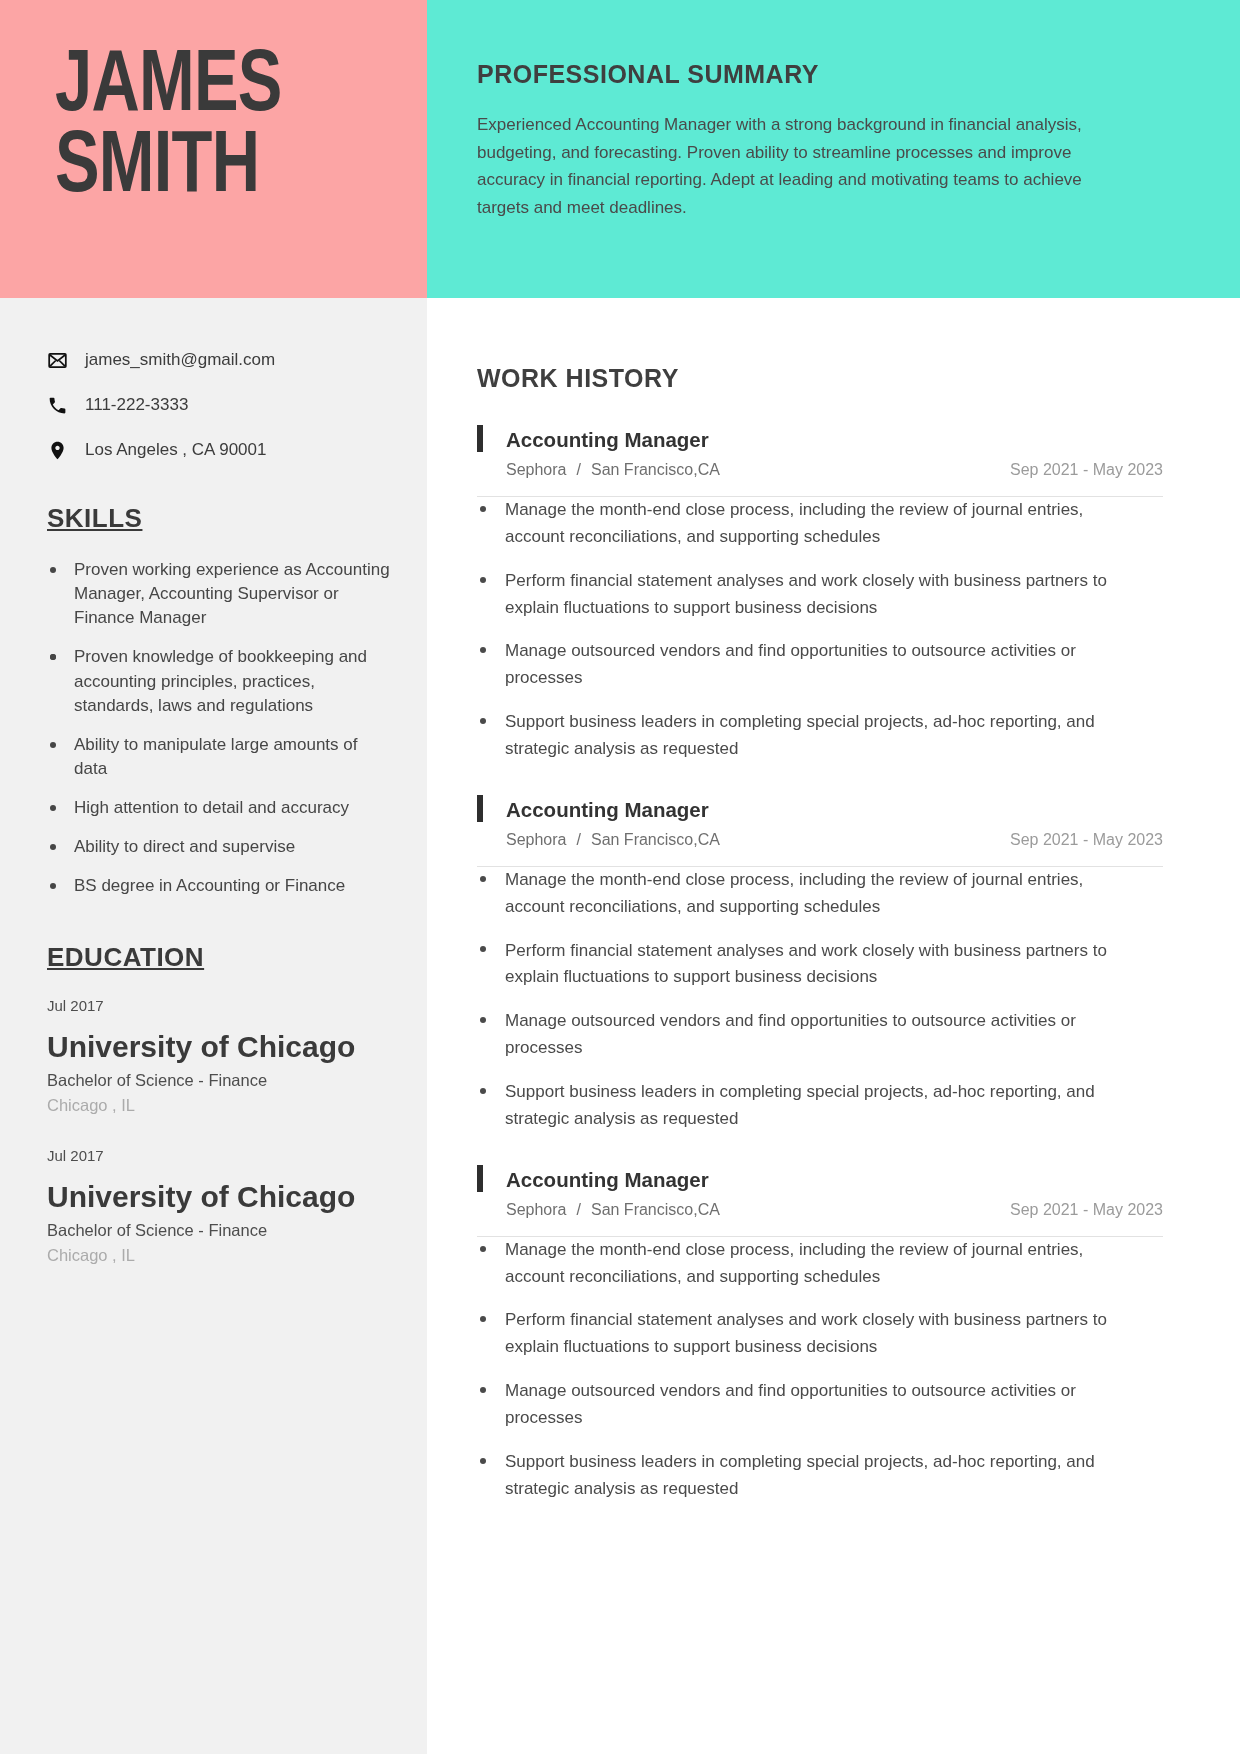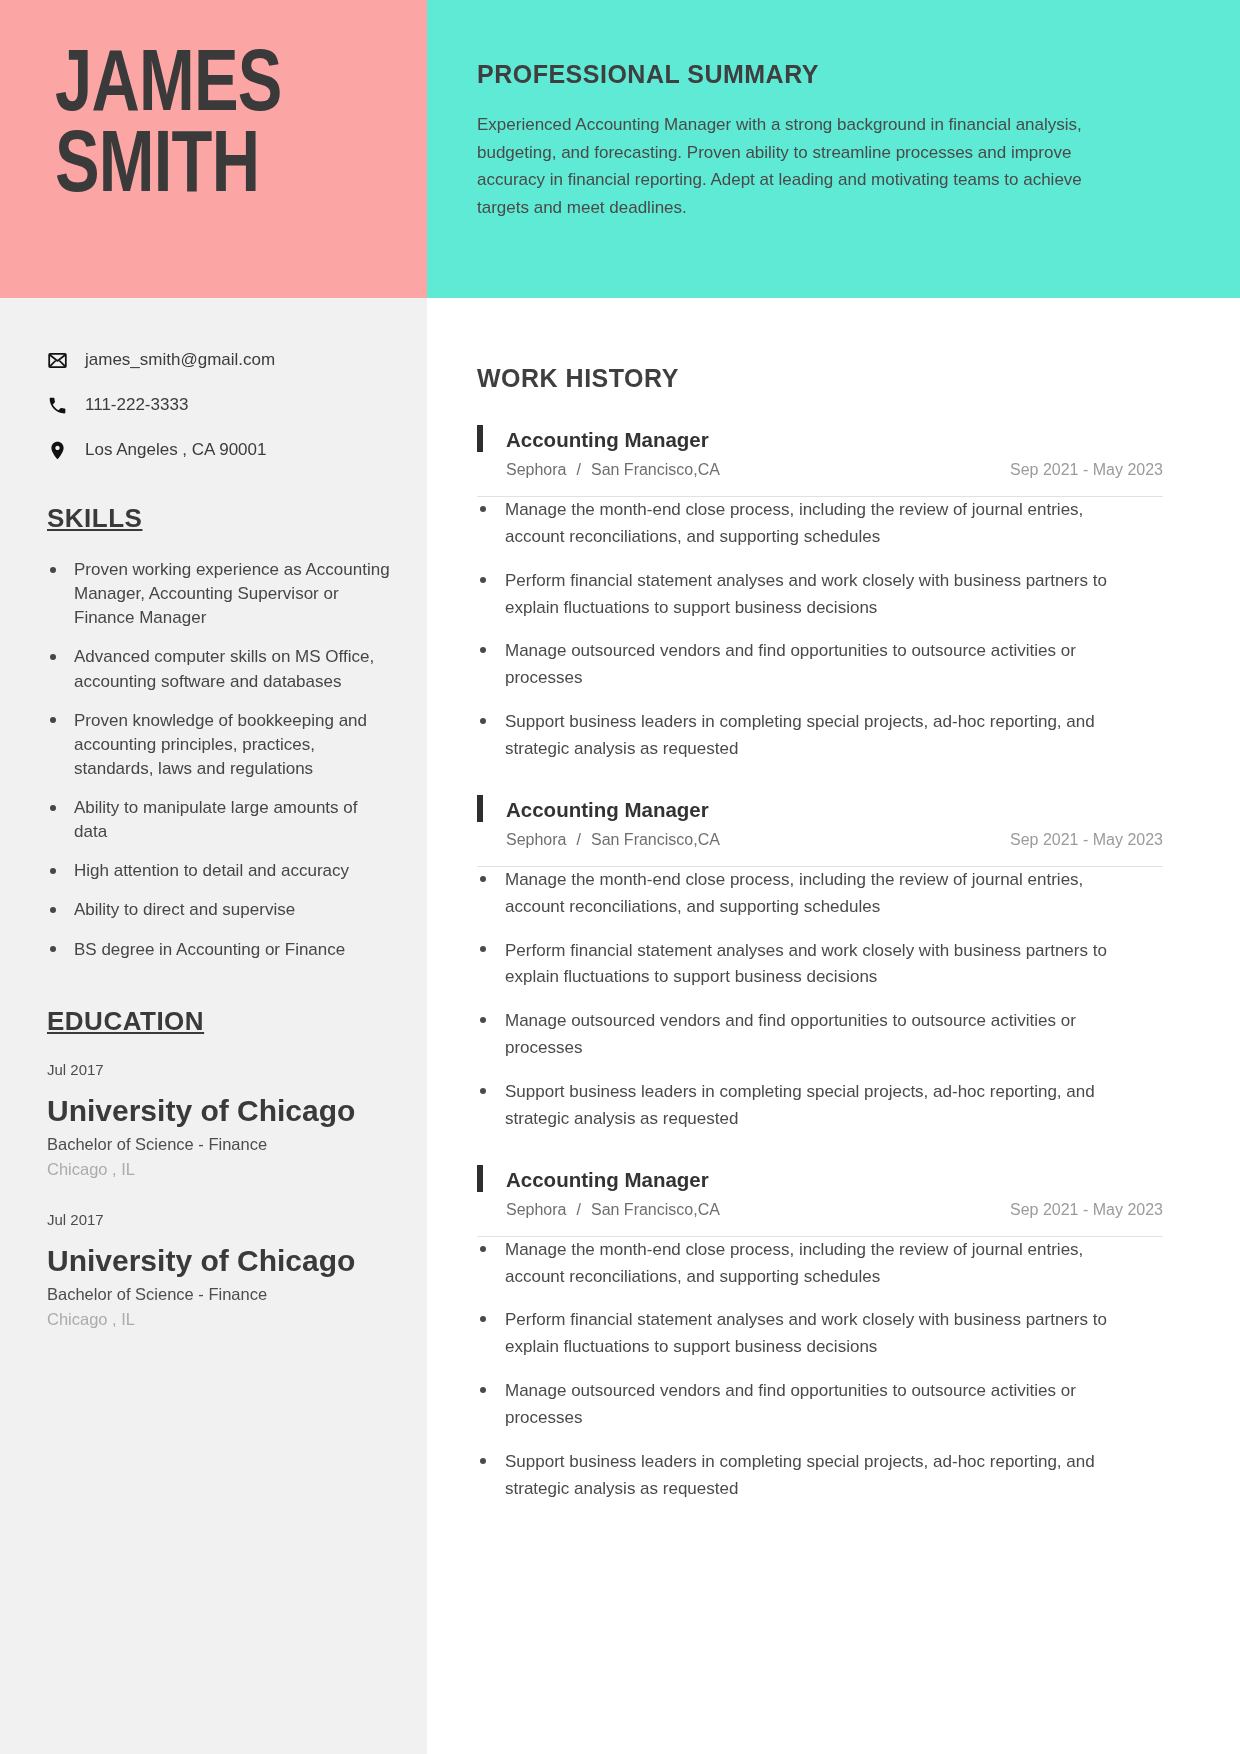--- a/index.html
+++ b/index.html
@@ -197,21 +197,21 @@
           <svg viewBox="0 0 24 24" fill="#111">
             <path d="M12 2C8.13 2 5 5.13 5 9c0 5.25 7 13 7 13s7-7.75 7-13c0-3.87-3.13-7-7-7zm0 9.5c-1.38 0-2.5-1.12-2.5-2.5s1.12-2.5 2.5-2.5 2.5 1.12 2.5 2.5-1.12 2.5-2.5 2.5z"></path>
           </svg>
         </span>
         <span>Los Angeles , CA 90001</span>
       </div>
 
       <h2 class="side-heading first">SKILLS</h2>
       <ul class="plain">
         <li class="skill-item"><span class="dot"></span><span>Proven working experience as Accounting Manager, Accounting Supervisor or Finance Manager</span></li>
-        <li class="skill-item"><span class="dot"></span><span>Advanced computer skills on MS Office, accounting software and databases</span></li>
+        <li class="skill-item"><span class="dot"></span></li>
         <li class="skill-item"><span class="dot"></span><span>Proven knowledge of bookkeeping and accounting principles, practices, standards, laws and regulations</span></li>
         <li class="skill-item"><span class="dot"></span><span>Ability to manipulate large amounts of data</span></li>
         <li class="skill-item"><span class="dot"></span><span>High attention to detail and accuracy</span></li>
         <li class="skill-item"><span class="dot"></span><span>Ability to direct and supervise</span></li>
         <li class="skill-item"><span class="dot"></span><span>BS degree in Accounting or Finance</span></li>
       </ul>
 
       <h2 class="side-heading">EDUCATION</h2>
 
       <div class="edu-entry">

